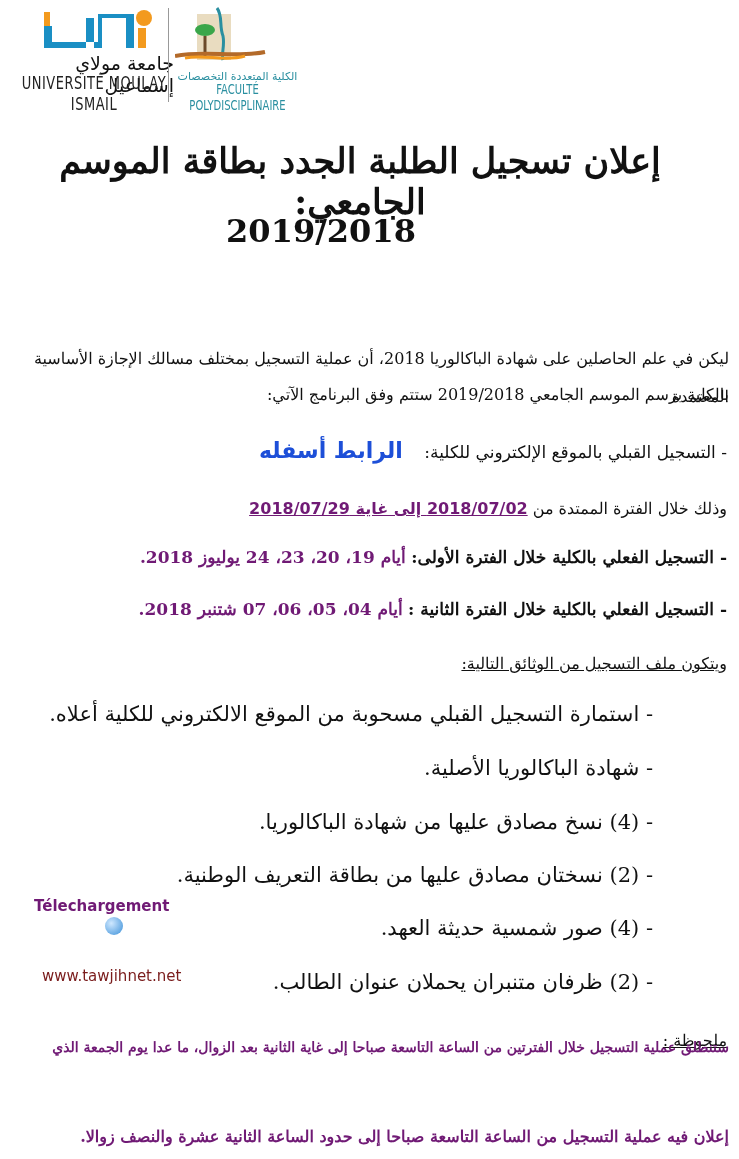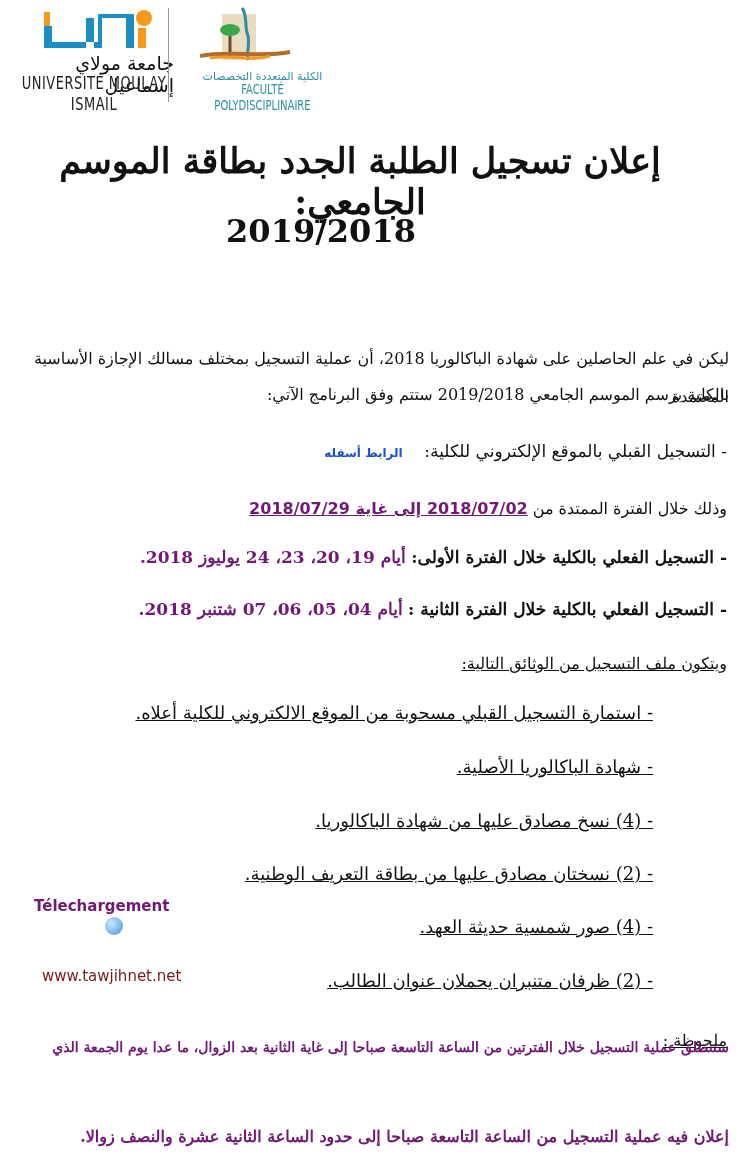--- a/index.html
+++ b/index.html
@@ -5,33 +5,33 @@
   html, body { margin:0; padding:0; background:#ffffff; }
   body { width:739px; height:1159px; position:relative; overflow:hidden; font-family:"DejaVu Serif", serif; color:#111; }
   .abs { position:absolute; }
   .rtl { direction:rtl; text-align:right; }
   
   .umi-logo { left:14px; top:6px; width:150px; height:100px; }
   .umi-mark { position:absolute; left:22px; top:2px; width:120px; height:44px; }
   .umi-ar { position:absolute; left:0; top:46px; width:160px; font-size:19px; text-align:right; direction:rtl; font-family:"DejaVu Sans", sans-serif; }
   .umi-fr { position:absolute; left:0; top:72px; width:160px; font-size:13px; letter-spacing:0.5px; text-align:center; font-family:"DejaVu Sans", sans-serif; color:#222; transform:scaleY(1.4); }
   .divider { left:168px; top:8px; width:1px; height:94px; background:#999; }
-  .fp-logo { left:200px; top:6px; width:125px; height:100px;text-decoration:underline; }
+  .fp-logo { left:175px; top:6px; width:125px; height:100px;text-decoration:underline; }
   .fp-ar { position:absolute; left:0; top:64px; width:125px; font-size:11px; color:#2a8fa0; text-align:center; direction:rtl; font-family:"DejaVu Sans", sans-serif; }
   .fp-fr { position:absolute; left:0; top:80px; width:125px; font-size:10px; color:#2a8fa0; text-align:center; font-family:"DejaVu Sans", sans-serif; transform:scaleY(1.4); }
   
   .title { left:40px; top:140px; width:640px; font-size:35px; font-weight:bold; text-align:center; direction:rtl; }
   .year { left:0; top:212px; width:642px; font-size:32px; font-weight:bold; text-align:center; }
   
   .para { left:15px; width:714px; font-size:16px; line-height:38px; }
   .red { color:#701a75; }
-  .blue { color:#1d4fd8; font-weight:bold; font-family:"DejaVu Sans", sans-serif; font-size:12px; }
+  .blue { color:#1d4fd8; font-weight:bold; font-family:"DejaVu Sans", sans-serif; font-size:22px; }
   .u { text-decoration:underline; }
   .bold { font-weight:bold; }
-  .list-item { right:86px; font-size:18px;text-decoration:underline; }
+  .list-item { right:86px; font-size:21px; }
   
   .wm { left:20px; top:895px; width:190px; height:100px; }
   .wm-tele { position:absolute; left:14px; top:2px; font-family:"DejaVu Sans", sans-serif; font-weight:bold; color:#701a75; font-size:15px; }
   .wm-globe { position:absolute; left:85px; top:22px; width:18px; height:18px; border-radius:50%; background:radial-gradient(circle at 35% 35%, #cfe8ff, #3a8fd8); }
   .wm-ar { position:absolute; left:10px; top:30px; width:180px; font-family:"DejaVu Sans", sans-serif; font-weight:bold; font-size:28px; color:#222; direction:rtl; text-align:center; }
   .wm-url { position:absolute; left:22px; top:72px; font-family:"DejaVu Sans", sans-serif; font-size:15px; color:#7a1c1c; }
 </style>
 </head>
 <body>
 

